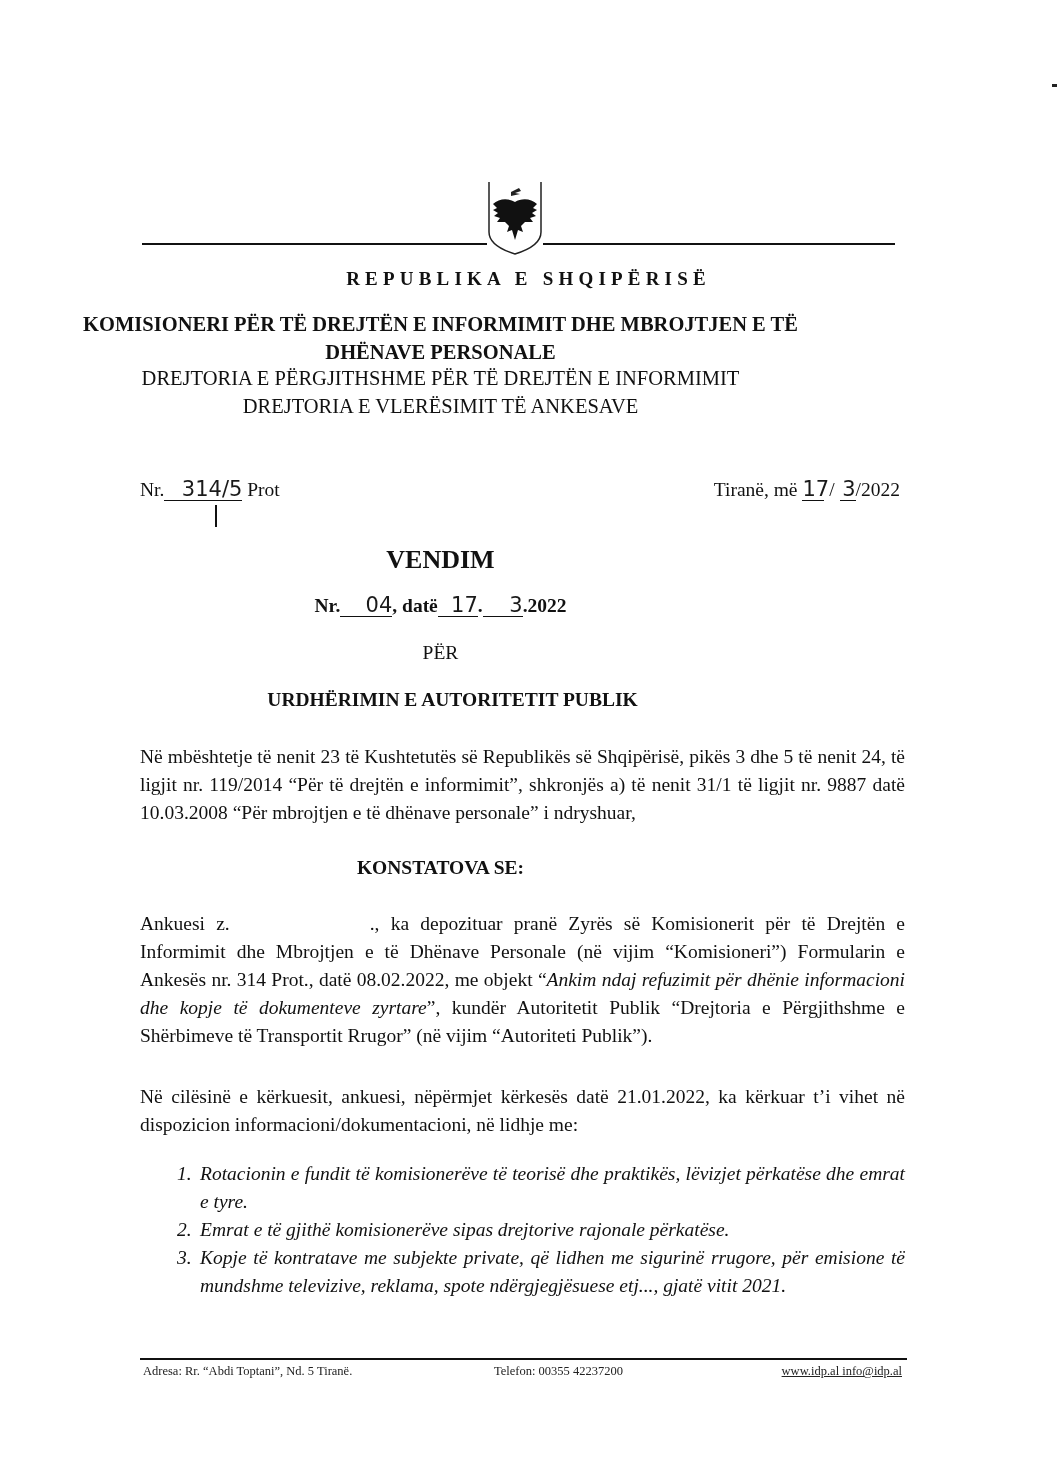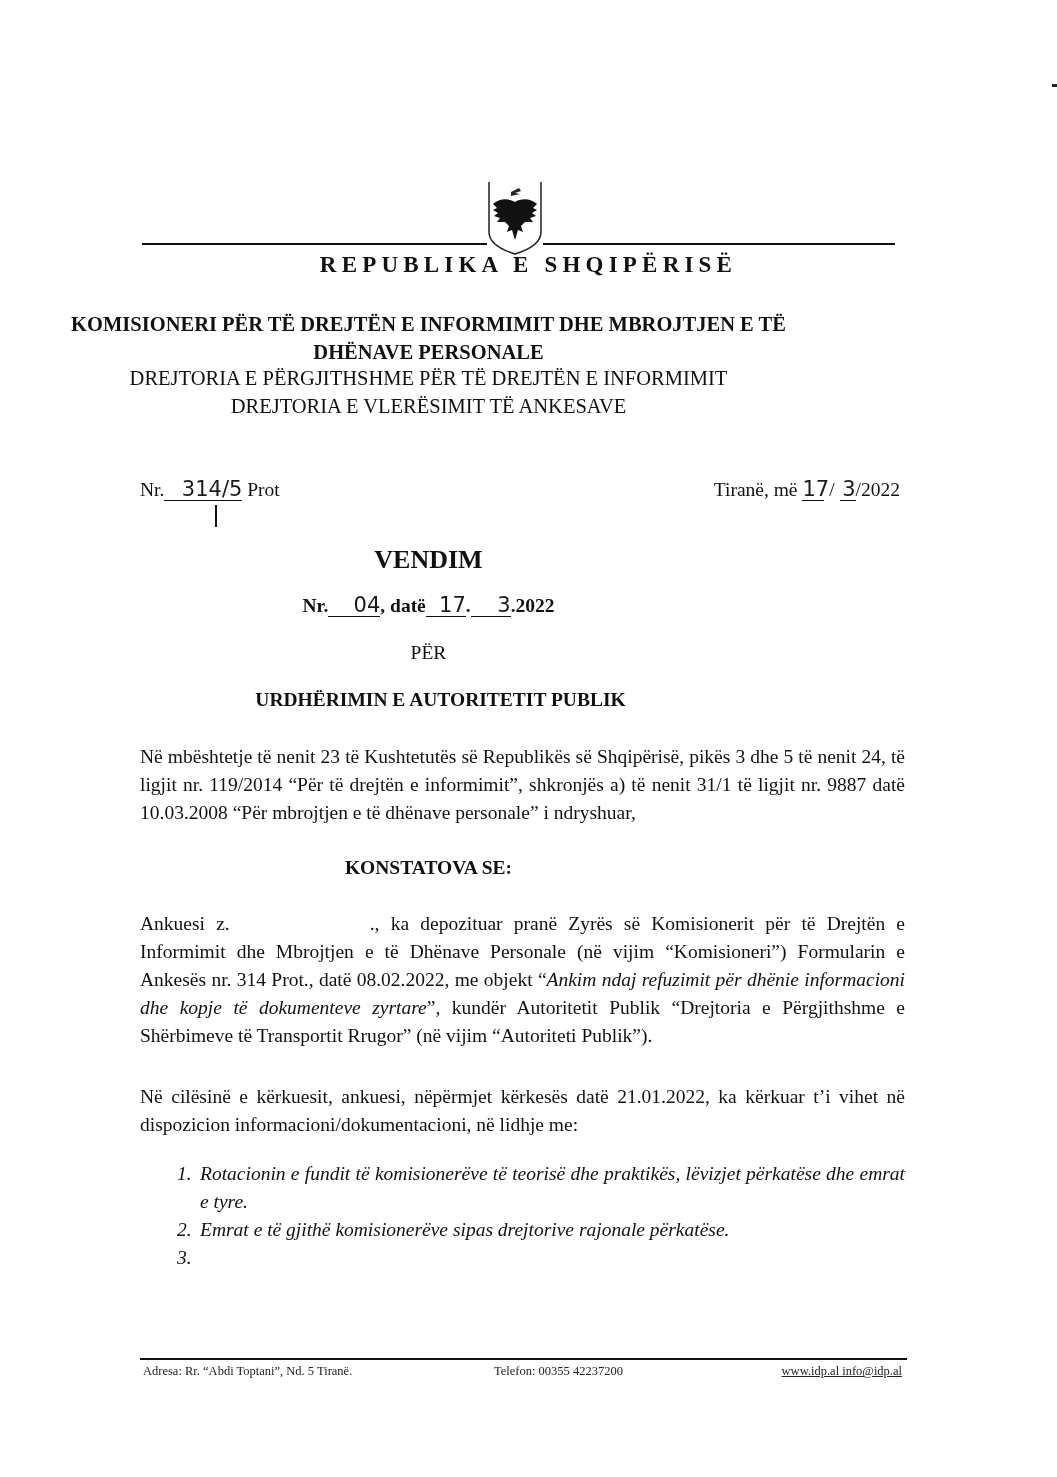--- a/index.html
+++ b/index.html
@@ -8,24 +8,24 @@
       font-family: "Liberation Serif", "DejaVu Serif", serif; color: #111;
     }
     .abs { position: absolute; }
     .corner-mark { left: 1052px; top: 84px; width: 5px; height: 3px; background: #222; }
 
     .emblem { left: 485px; top: 180px; width: 60px; height: 76px; }
     .rule-left { left: 142px; top: 243px; width: 345px; height: 2px; background: #111; }
     .rule-right { left: 543px; top: 243px; width: 352px; height: 2px; background: #111; }
 
     .republic {
-      left: 0; width: 1057px; top: 252px; text-align: center;
-      font-weight: bold; font-size: 23px; letter-spacing: 5.2px;
+      left: 0; width: 1057px; top: 268px; text-align: center;
+      font-weight: bold; font-size: 19px; letter-spacing: 5.2px;
     }
-    .center-block { left: 0; width: 857px; text-align: center; }
+    .center-block { left: 12px; width: 857px; text-align: center; }
     .org-bold { top: 310px; font-weight: bold; font-size: 20.5px; line-height: 28px; }
     .org-sub { top: 364px; font-size: 20.5px; line-height: 28px; }
 
     .prot { left: 140px; top: 478px; font-size: 19.5px; }
     .place-date { right: 157px; top: 478px; font-size: 19.5px; }
     .hand {
       font-family: "DejaVu Sans", sans-serif; font-size: 21px; color: #1a1a1a;
       display: inline-block; border-bottom: 1.5px solid #111; line-height: 22px;
       text-align: right;
     }
@@ -108,19 +108,19 @@
 
 <div class="abs para p2">
   <span>Ankuesi z.</span><span class="blank-name"></span><span>., ka depozituar pranë Zyrës së Komisionerit për të Drejtën e Informimit dhe Mbrojtjen e të Dhënave Personale (në vijim “Komisioneri”) Formularin e Ankesës nr. 314 Prot., datë 08.02.2022, me objekt “</span><i>Ankim ndaj refuzimit për dhënie informacioni dhe kopje të dokumenteve zyrtare</i><span>”, kundër Autoritetit Publik “Drejtoria e Përgjithshme e Shërbimeve të Transportit Rrugor” (në vijim “Autoriteti Publik”).</span>
 </div>
 
 <div class="abs para p3">Në cilësinë e kërkuesit, ankuesi, nëpërmjet kërkesës datë 21.01.2022, ka kërkuar t’i vihet në dispozicion informacioni/dokumentacioni, në lidhje me:</div>
 
 <ol class="abs req-list">
   <li><span class="num">1.</span><span>Rotacionin e fundit të komisionerëve të teorisë dhe praktikës, lëvizjet përkatëse dhe emrat e tyre.</span></li>
   <li><span class="num">2.</span><span>Emrat e të gjithë komisionerëve sipas drejtorive rajonale përkatëse.</span></li>
-  <li><span class="num">3.</span></li>
+  <li><span class="num">3.</span><span>Kopje të kontratave me subjekte private, që lidhen me sigurinë rrugore, për emisione të mundshme televizive, reklama, spote ndërgjegjësuese etj..., gjatë vitit 2021.</span></li>
 </ol>
 
 <div class="abs footer-rule"></div>
 <div class="abs footer f-addr">Adresa: Rr. “Abdi Toptani”, Nd. 5 Tiranë.</div>
 <div class="abs footer f-tel">Telefon: 00355 42237200</div>
 <div class="abs footer f-web">www.idp.al info@idp.al</div>
 
 </body></html>

